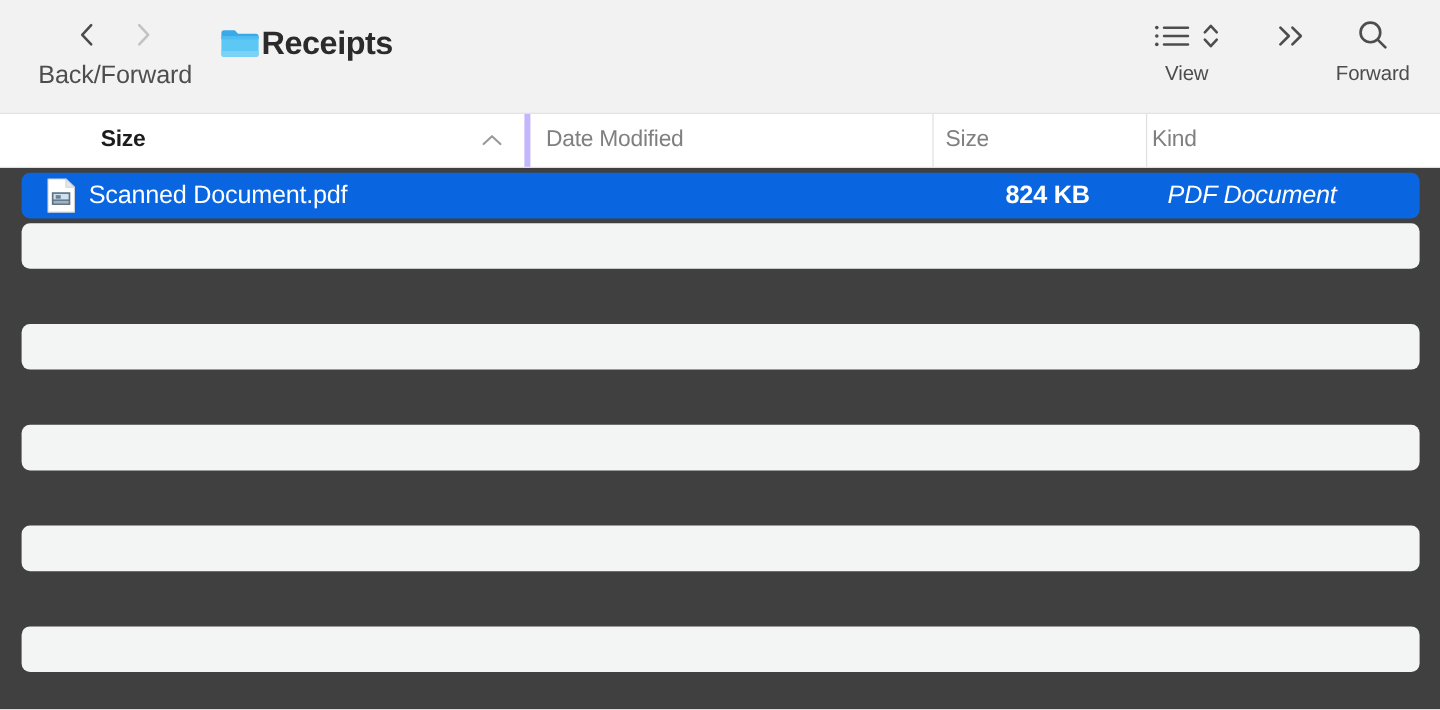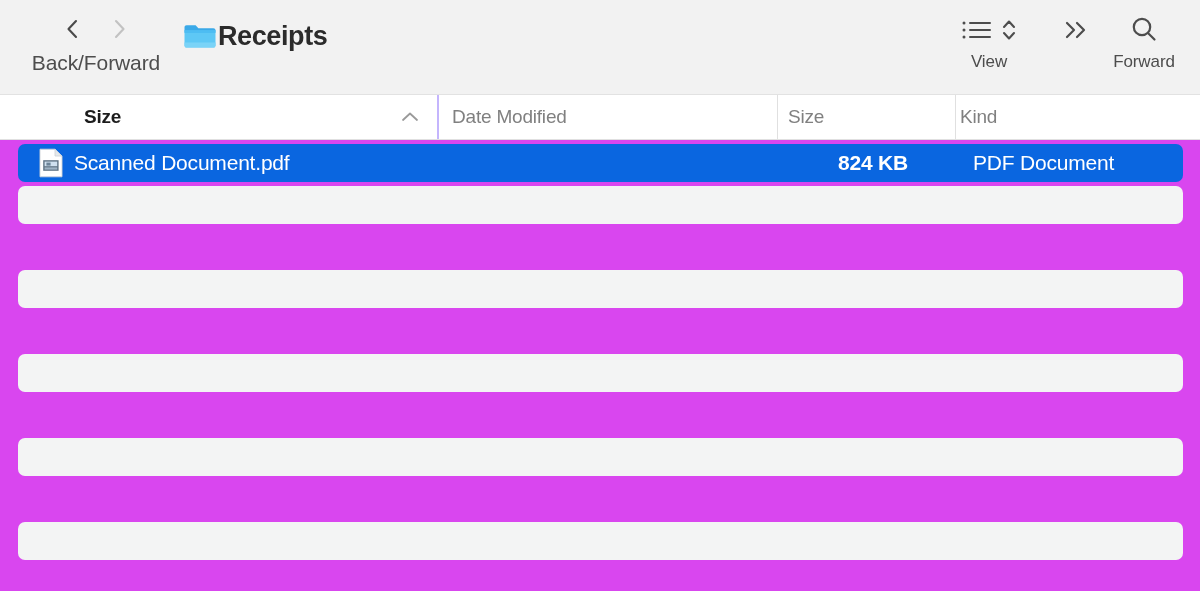--- a/index.html
+++ b/index.html
@@ -127,29 +127,29 @@
     color: #1c1c1c;
     font-weight: bold;
   }
   .col .sort-chev {
     position: absolute;
     right: 16px;
     top: 50%;
     transform: translateY(-50%);
   }
   #col-name     { left: 0;    width: 437px; padding-left: 84px; }
-  #col-date     { left: 437px; width: 340px; padding-left: 13px; border-left: 2px solid #c4b5fd; }
+  #col-date     { left: 437px; width: 340px; padding-left: 13px; border-left: 5px solid #c4b5fd; }
   #col-size     { left: 777px; width: 178px; padding-left: 10px; border-left: 1px solid #e0e0e0; }
   #col-kind     { left: 955px; width: 245px; padding-left: 4px; border-left: 1px solid #e0e0e0; }
 
   
   .file-list {
     position: relative;
     height: 451px;
-    background: #d946ef;
+    background: #404040;
     overflow: hidden;
     text-align: center;
   }
   .row {
     position: absolute;
     left: 18px;
     right: 17px;
     height: 38px;
     border-radius: 7px;
     box-sizing: border-box;
@@ -166,21 +166,21 @@
     align-items: center;
     font-size: 21px;
     color: #ffffff;
     letter-spacing: -0.2px;
     white-space: nowrap;
   }
   .cell-name { left: 20px; gap: 10px; }
   .file-icon { width: 26px; height: 30px; display: block; flex: none; }
   .cell-date { left: 430px; }
   .cell-size { left: 720px; width: 170px; justify-content: flex-end; font-weight: bold; }
-  .cell-kind { left: 955px; }
+  .cell-kind { left: 955px; font-style: italic; }
 </style>
 </head>
 <body>
 
 <div class="finder-window">
 
   <div class="toolbar">
 
     <div class="nav-group">
       <div class="nav-arrows">

